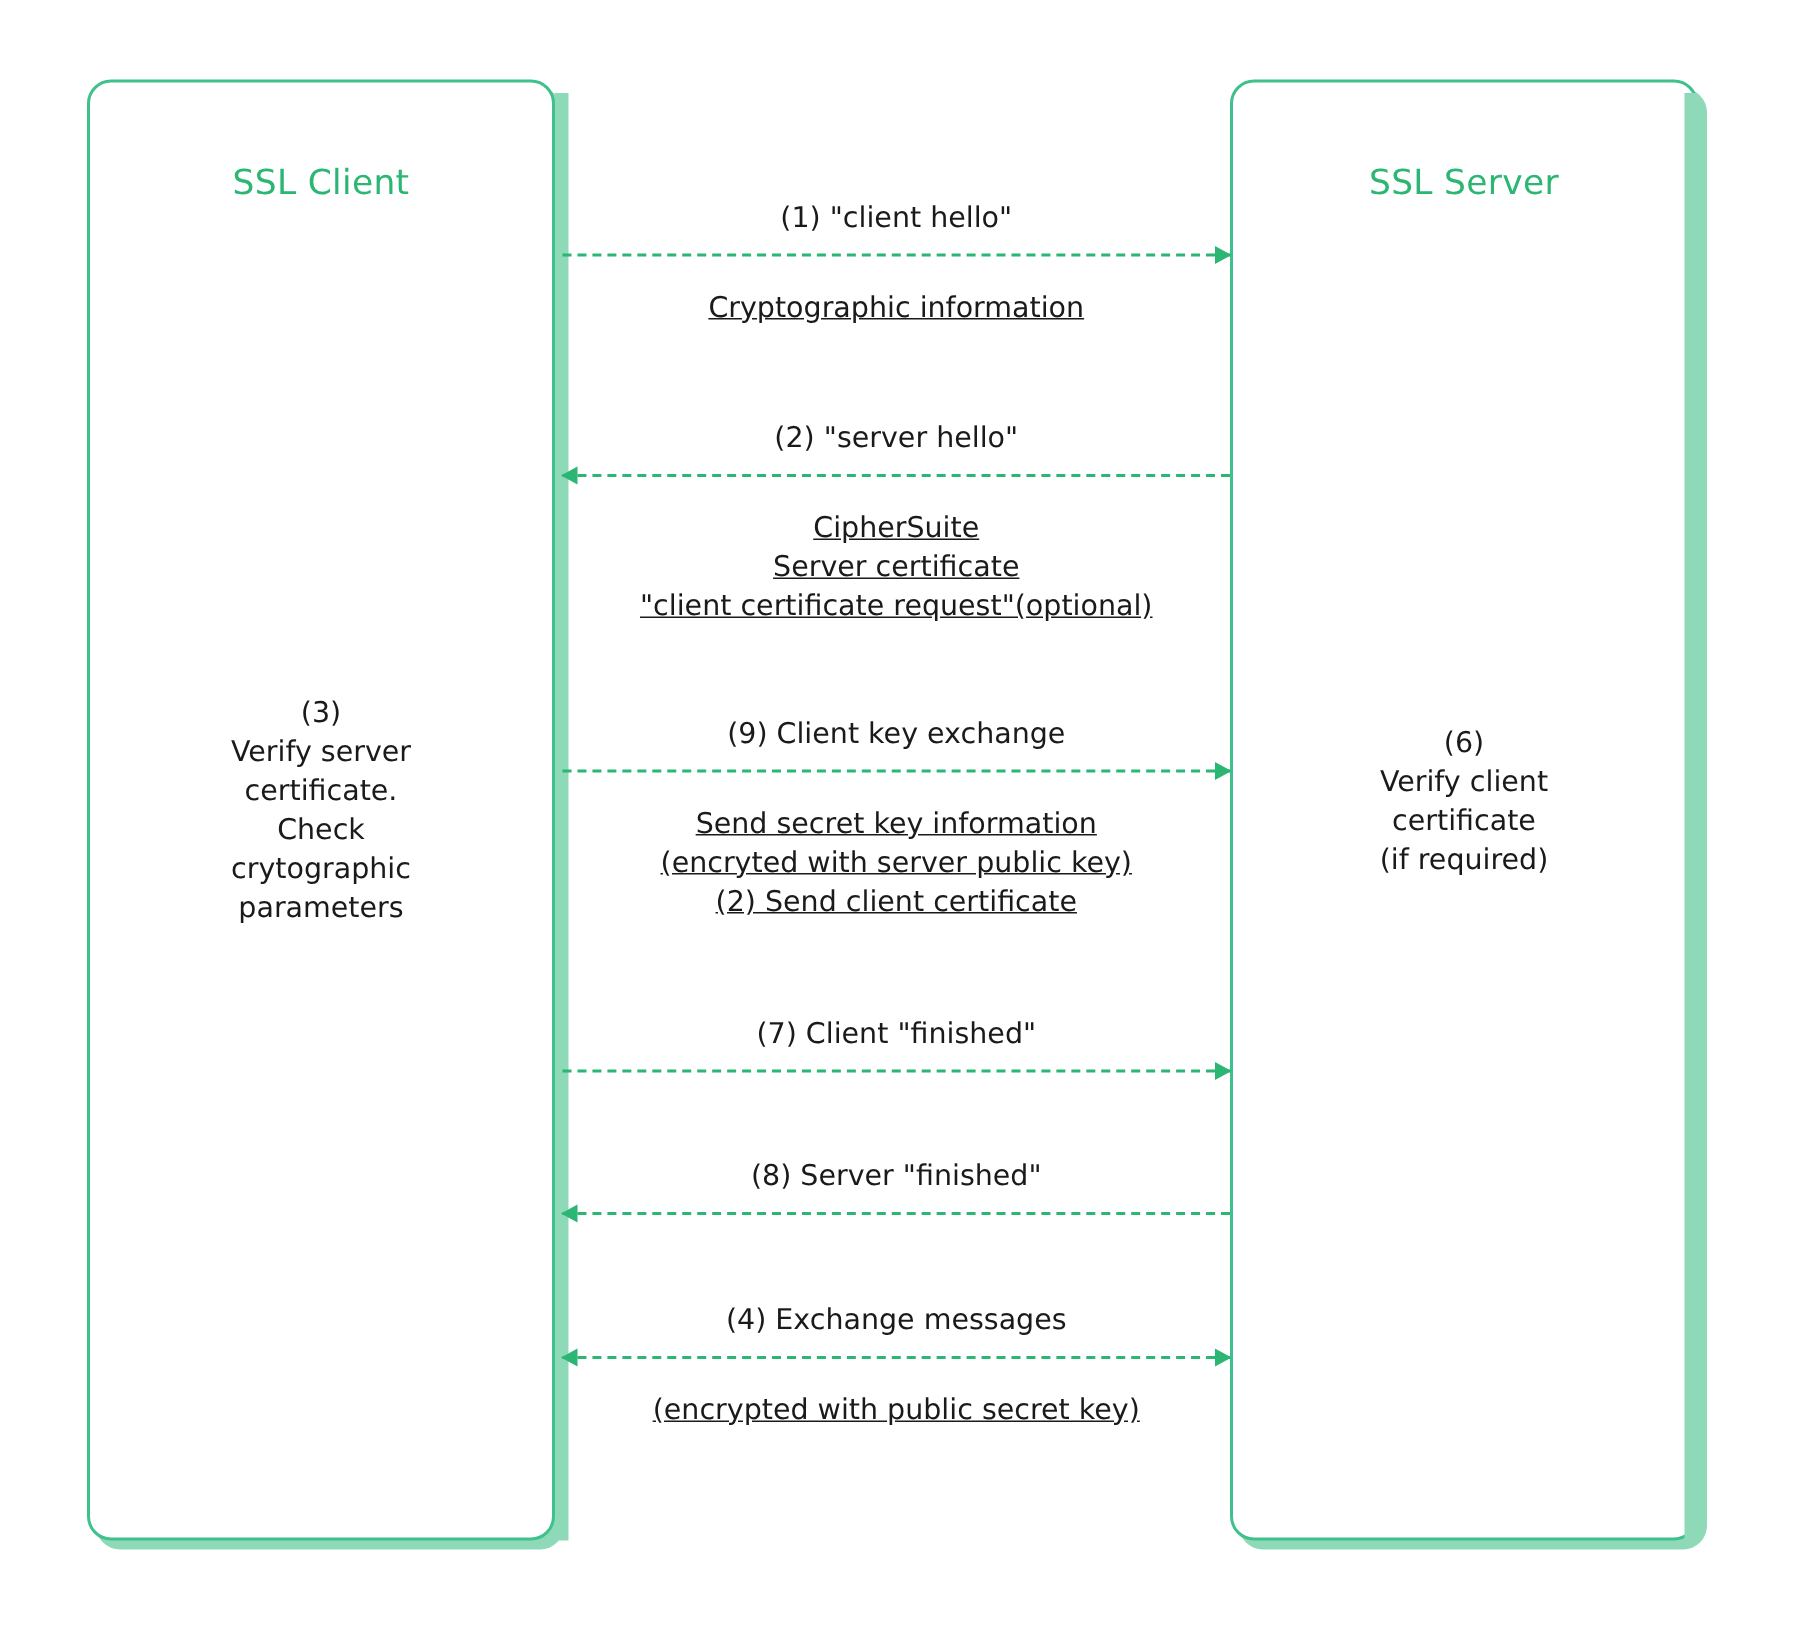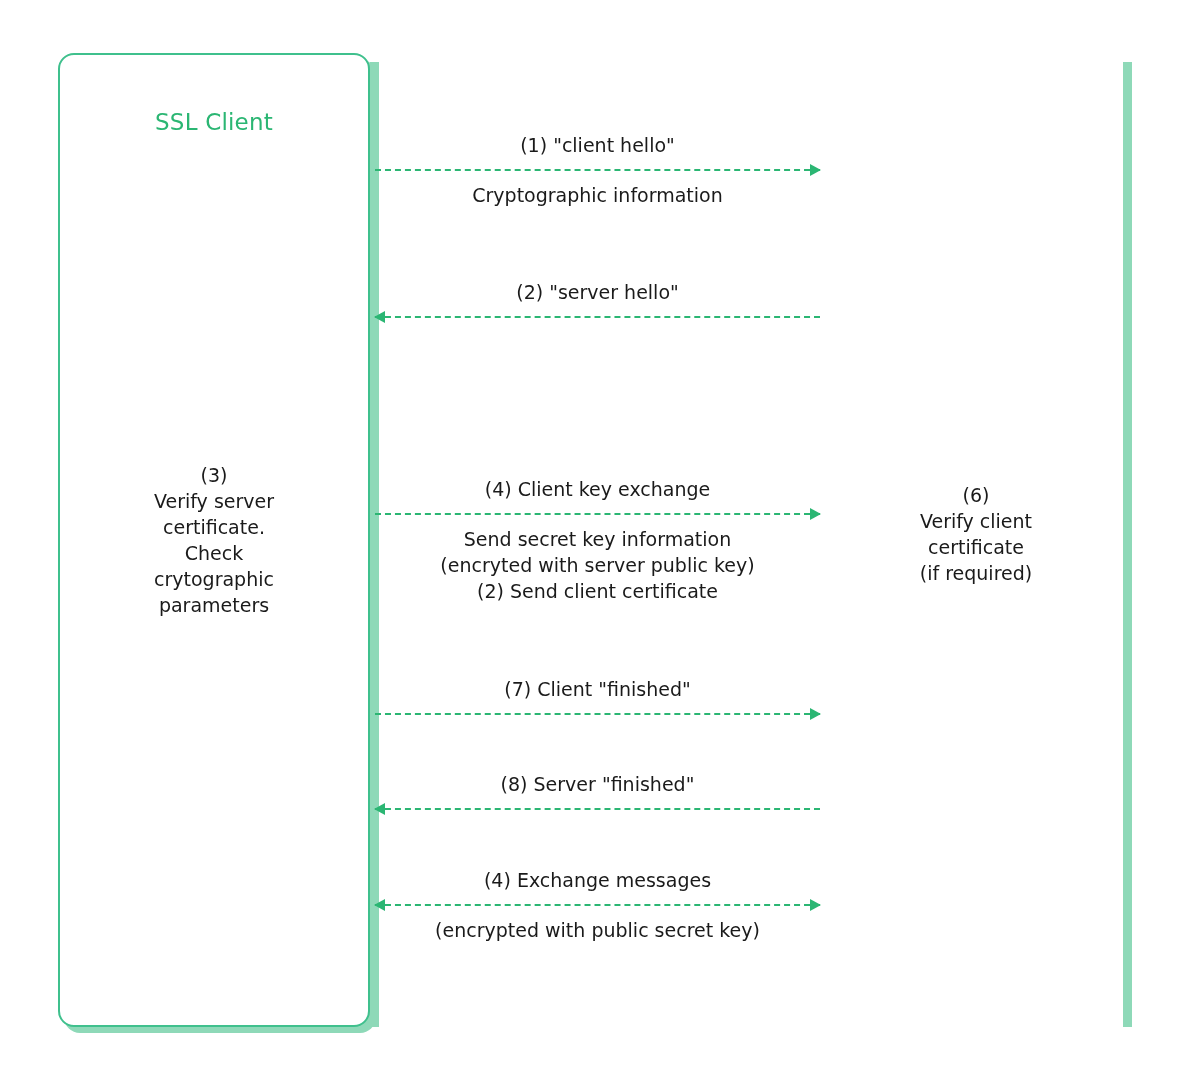--- a/index.html
+++ b/index.html
@@ -73,21 +73,21 @@
     width: 445px;
   }
   .msg-label {
     text-align: center;
     color: #1a1a1a;
     font-size: 19px;
     line-height: 26px;
     white-space: pre-line;
   }
   .msg-label.above { margin-bottom: 6px; }
-  .msg-label.below { margin-top: 6px; }
+  .msg-label.below { margin-top: 16px; text-decoration: underline; }
 
   .arrow-row {
     position: relative;
     height: 12px;
   }
   .arrow-line {
     position: absolute;
     left: 0;
     right: 0;
     top: 5px;
@@ -134,20 +134,23 @@
 </style>
 </head>
 <body>
 
 <div id="canvas">
 
   <div class="box" id="client-box">
     <div class="box-title">SSL Client</div>
   </div>
 
+  <div class="box" id="server-box">
+    <div class="box-title">SSL Server</div>
+  </div>
 
   <div class="lifeline-bar" id="client-bar"></div>
   <div class="lifeline-bar" id="server-bar"></div>
 
   <div class="note" id="client-note">(3)
 Verify server
 certificate.
 Check
 crytographic
 parameters</div>
@@ -164,24 +167,27 @@
     </div>
     <div class="msg-label below">Cryptographic information</div>
   </div>
 
   <div class="msg" style="top:279px;">
     <div class="msg-label above">(2)  "server hello"</div>
     <div class="arrow-row">
       <div class="arrow-line"></div>
       <div class="arrowhead left"></div>
     </div>
+    <div class="msg-label below">CipherSuite
+Server certificate
+"client certificate request"(optional)</div>
   </div>
 
   <div class="msg" style="top:476px;">
-    <div class="msg-label above">(4)  Client key exchange</div>
+    <div class="msg-label above">(9)  Client key exchange</div>
     <div class="arrow-row">
       <div class="arrow-line"></div>
       <div class="arrowhead right"></div>
     </div>
     <div class="msg-label below">Send secret key information
 (encryted with server public key)
 (2)  Send client certificate</div>
   </div>
 
   <div class="msg" style="top:676px;">

